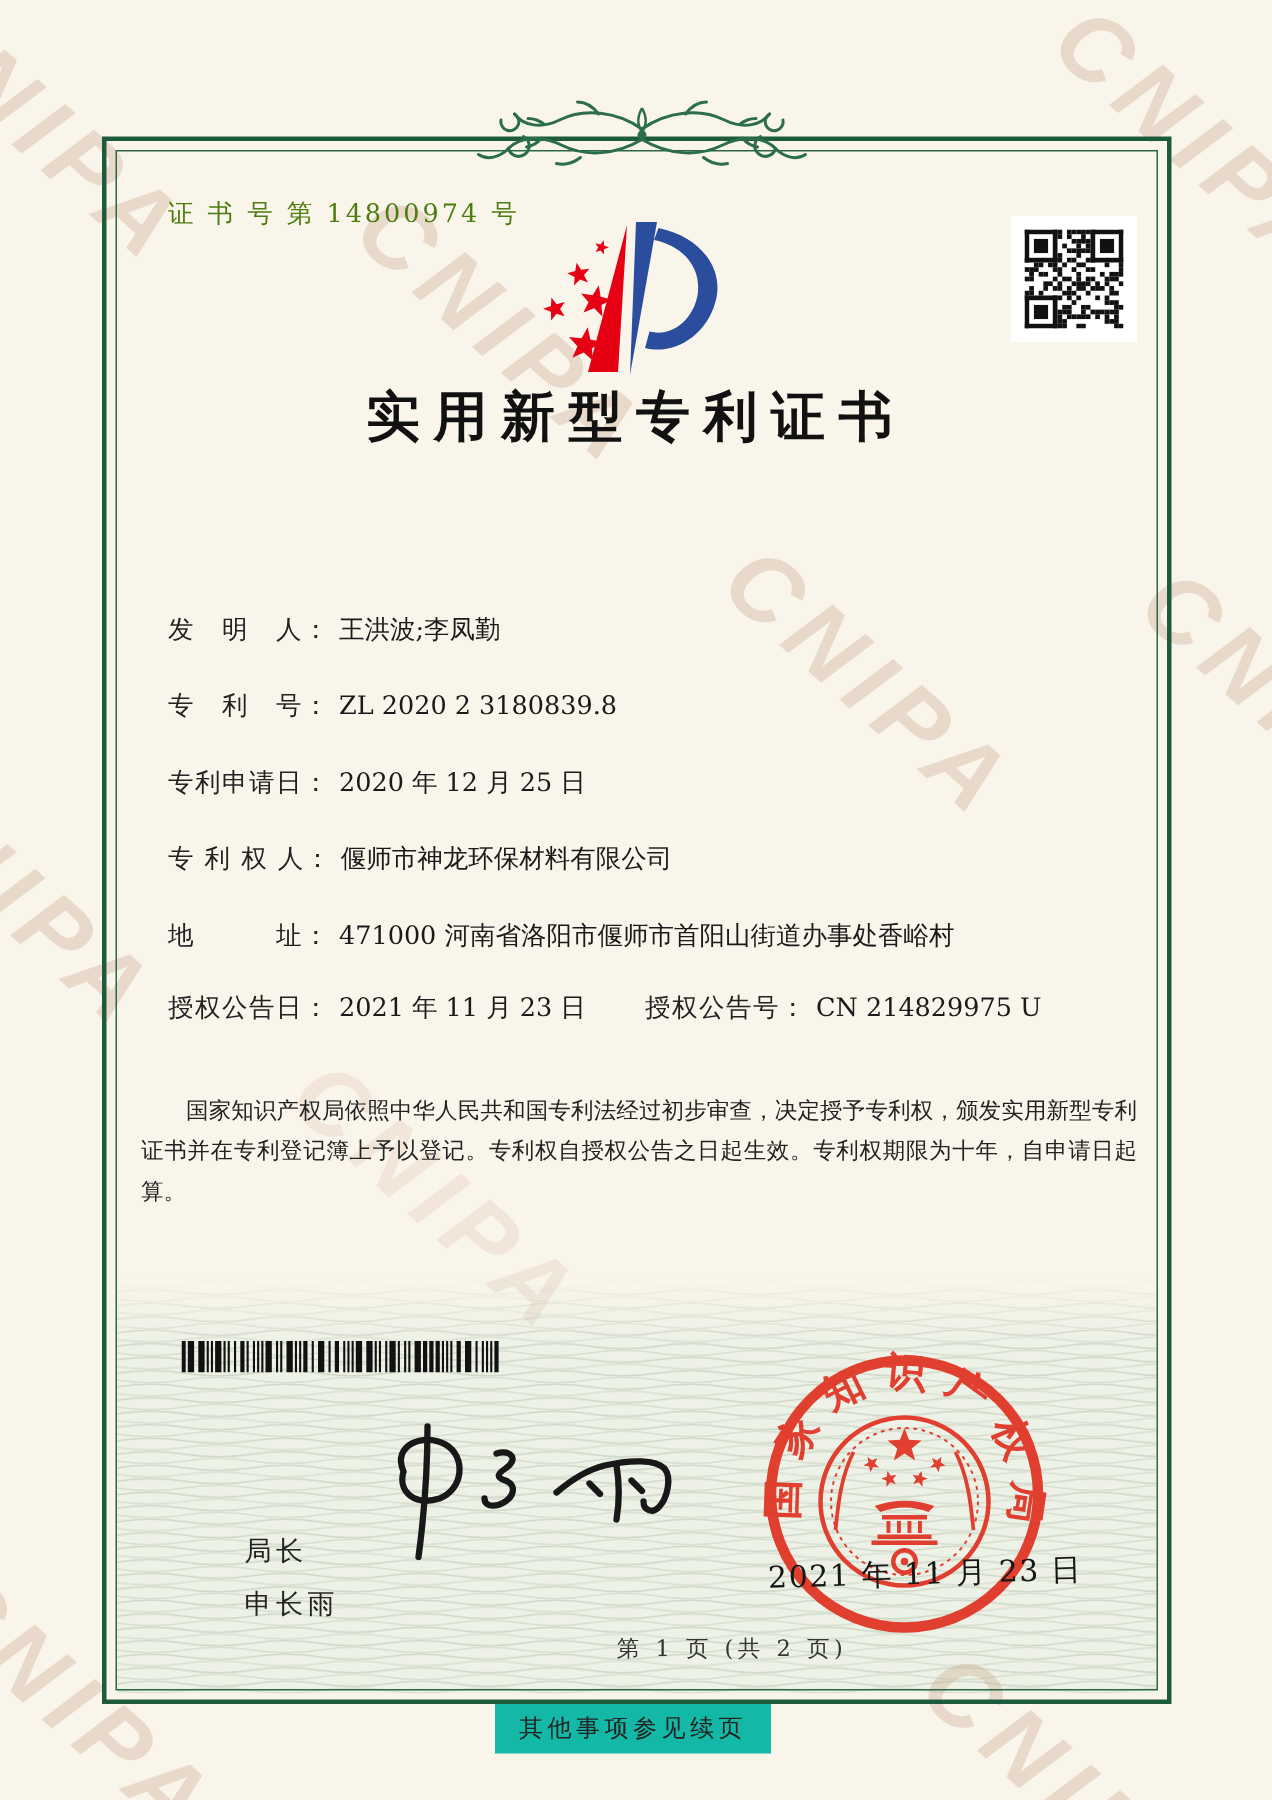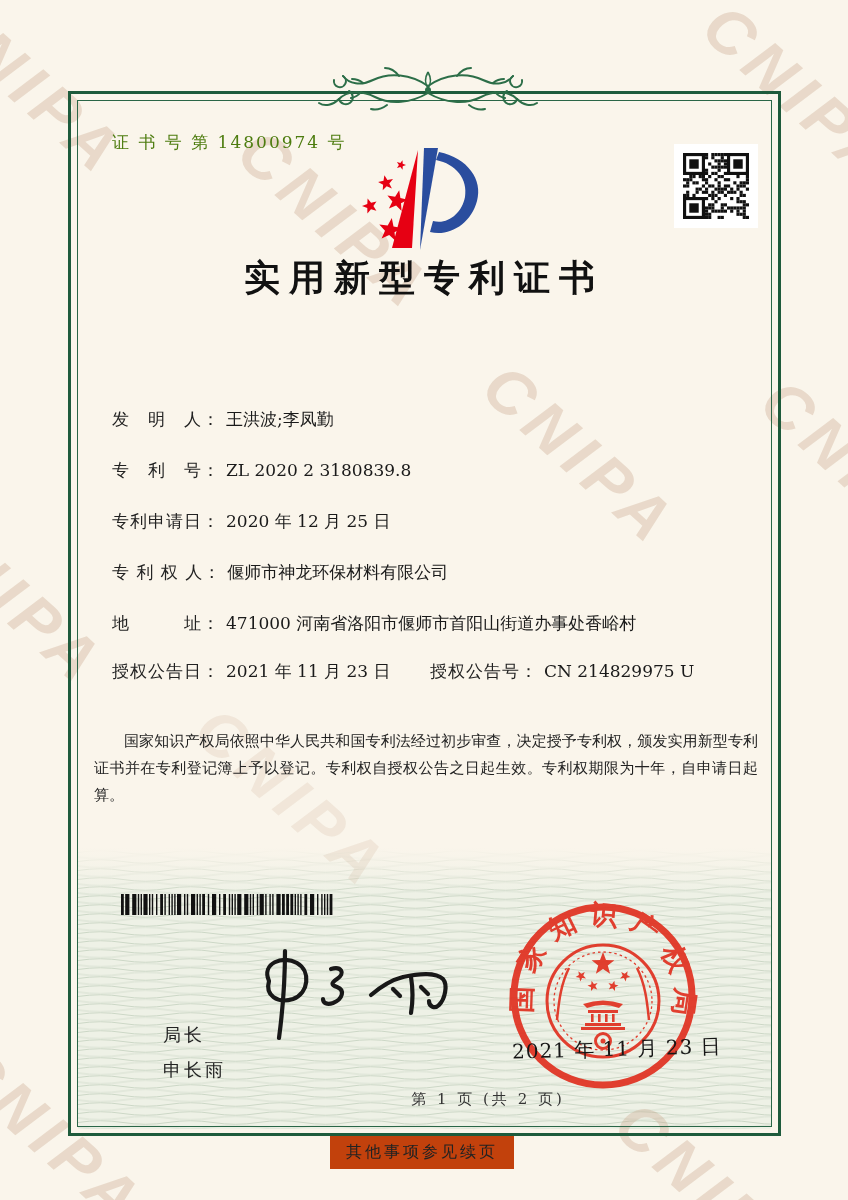--- a/index.html
+++ b/index.html
@@ -33,21 +33,21 @@
   .body-text p{margin:0;text-indent:2em;}
   
   .barcode{position:absolute;left:121px;top:894px;}
   .signer{position:absolute;left:115px;top:1017px;font-size:18px;letter-spacing:3px;line-height:35px;color:#222;margin-left:48px;}
   .signature{position:absolute;left:225px;top:933px;}
   .seal{position:absolute;left:505px;top:898px;}
   .seal-date{position:absolute;left:512px;top:1036px;width:190px;font-size:20px;letter-spacing:1px;
              color:#161616;transform:rotate(-1.5deg);white-space:nowrap;}
   .page-num{position:absolute;left:68px;top:1090px;width:840px;text-align:center;font-size:15px;
             letter-spacing:3px;color:#333;}
-  .note{position:absolute;left:330px;top:1136px;background:#c2410c;padding:6px 16px;font-size:16px;
+  .note{position:absolute;left:330px;top:1136px;background:#14b8a6;padding:6px 16px;font-size:16px;
         letter-spacing:3px;color:#222;}
 </style>
 </head>
 <body>
 
 <div class="page">
 
   <svg class="guilloche" width="693" height="281">
     <defs>
       <pattern id="wv" width="90" height="9" patternUnits="userSpaceOnUse">

